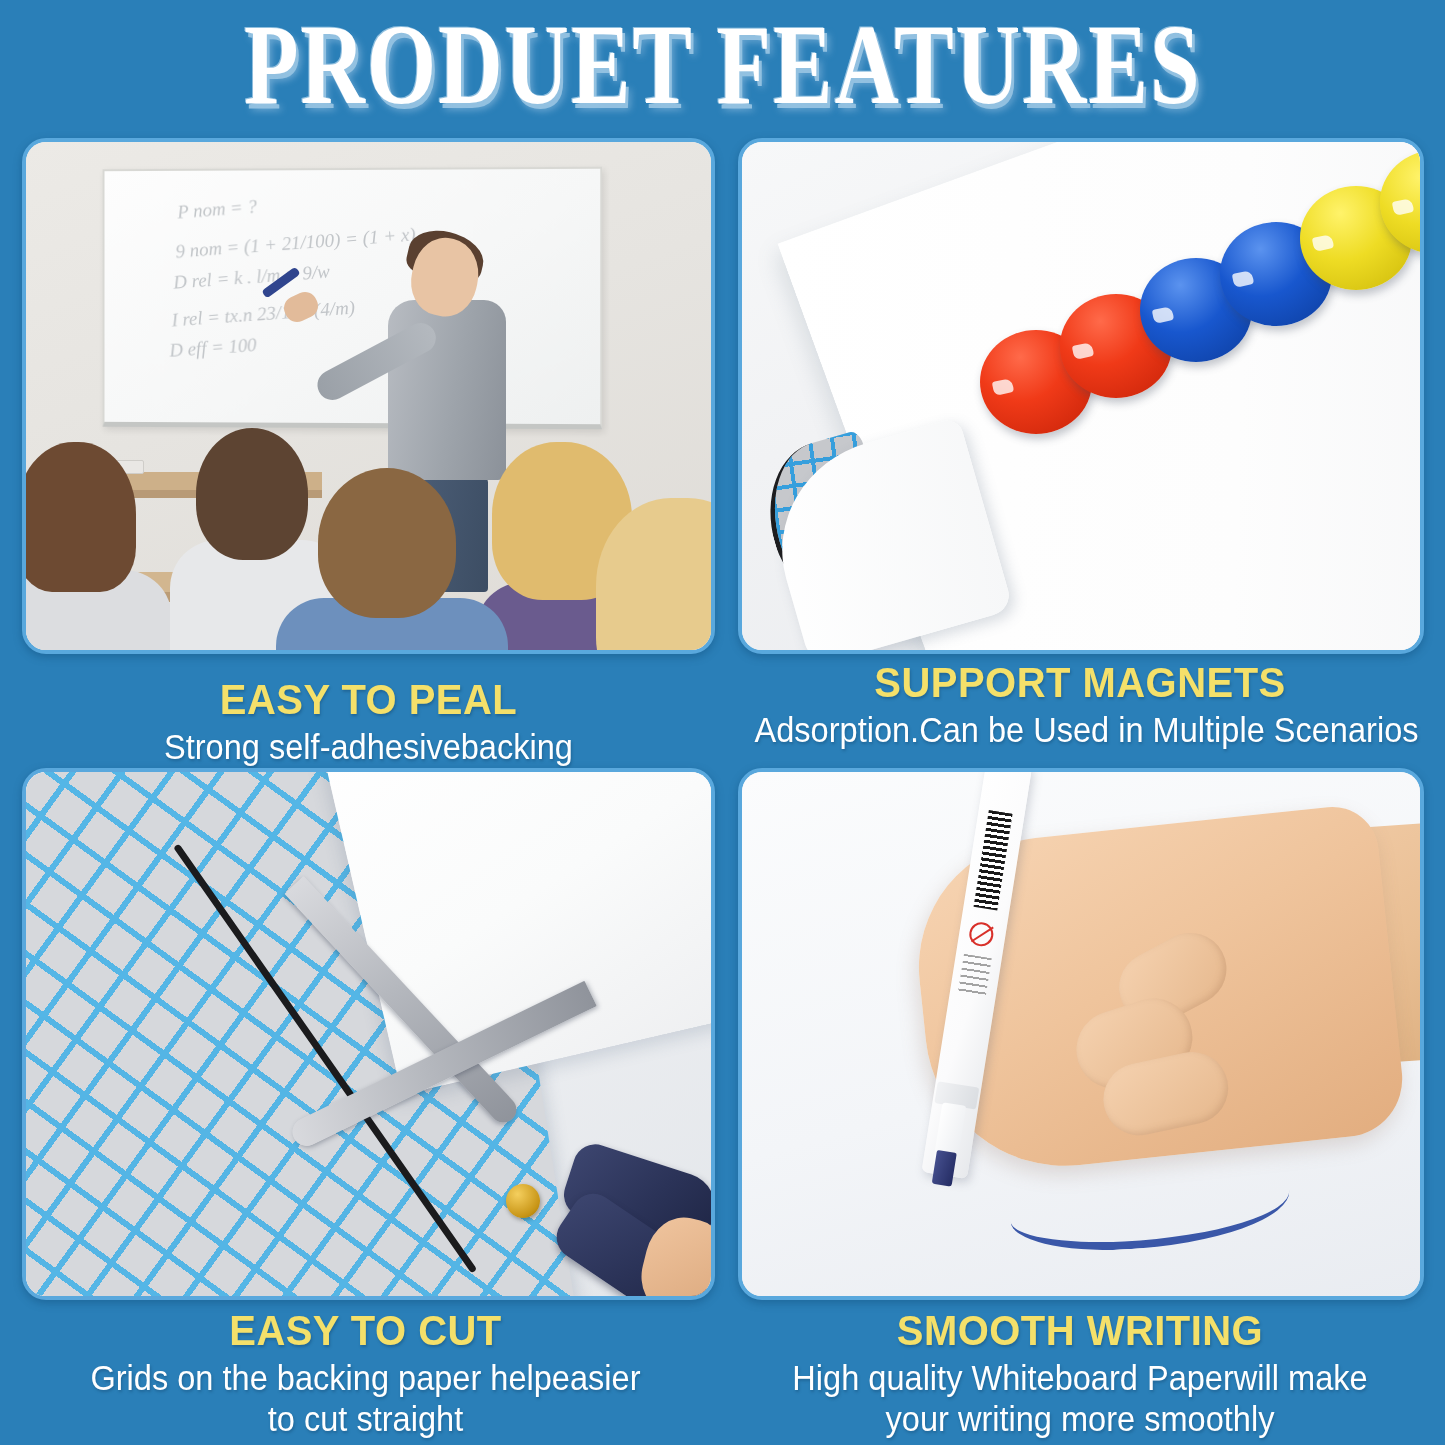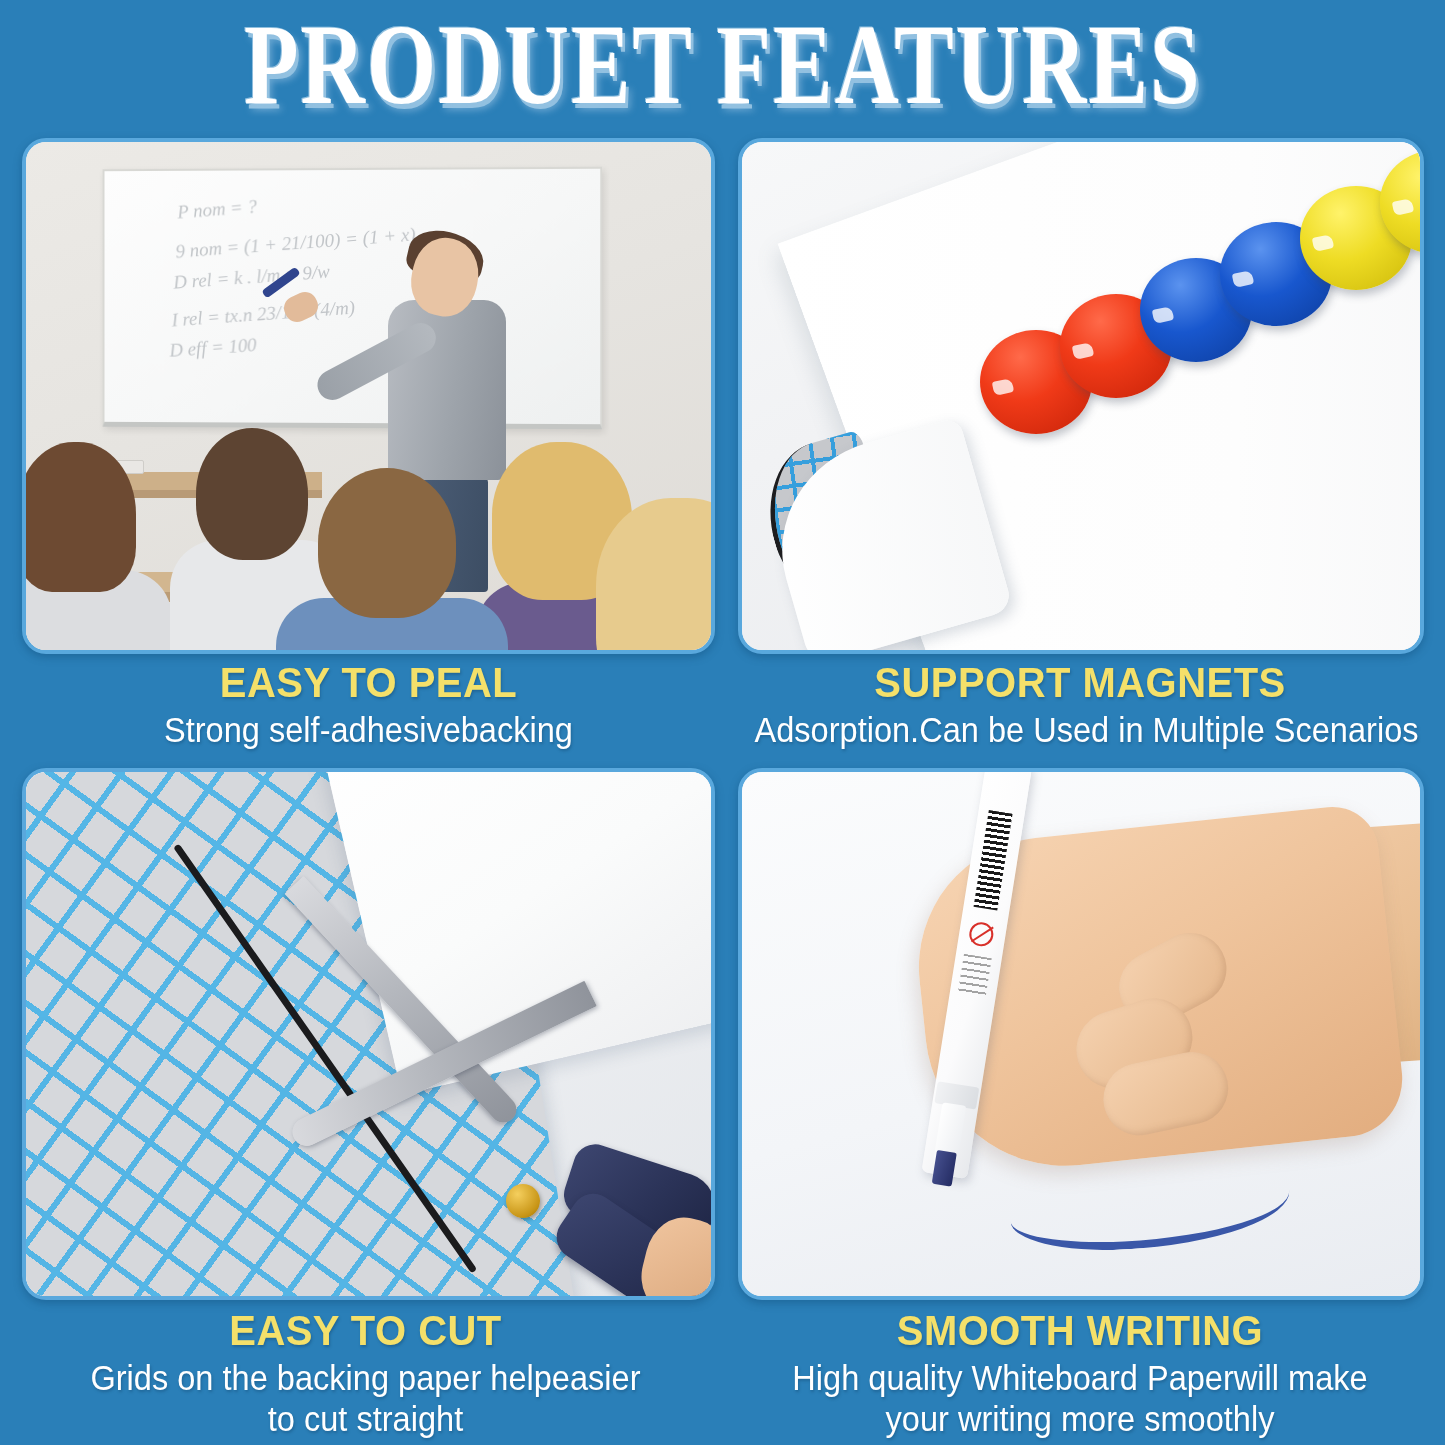--- a/index.html
+++ b/index.html
@@ -44,21 +44,21 @@
   }
   .p-tl { left:22px;  top:138px;  width:693px; height:516px; }
   .p-tr { left:738px; top:138px;  width:686px; height:516px; }
   .p-bl { left:22px;  top:768px;  width:693px; height:532px; }
   .p-br { left:738px; top:768px;  width:686px; height:532px; }
 
   .photo { position:absolute; inset:0; overflow:hidden; }
 
   
   .caption { position:absolute; text-align:center; }
-  .cap-tl { left:22px;  top:660px;  width:693px; }
+  .cap-tl { left:22px;  top:677px;  width:693px; }
   .cap-tr { left:730px; top:660px;  width:700px; }
   .cap-bl { left:13px;  top:1308px; width:705px; }
   .cap-br { left:730px; top:1308px; width:700px; }
 
   .cap-head {
     font-size:43px; font-weight:bold; color:#f4e06a;
     letter-spacing:0.5px;
     transform:scaleX(0.93); transform-origin:center;
     text-shadow:1px 2px 3px rgba(20,70,110,0.45);
     line-height:1.05;

